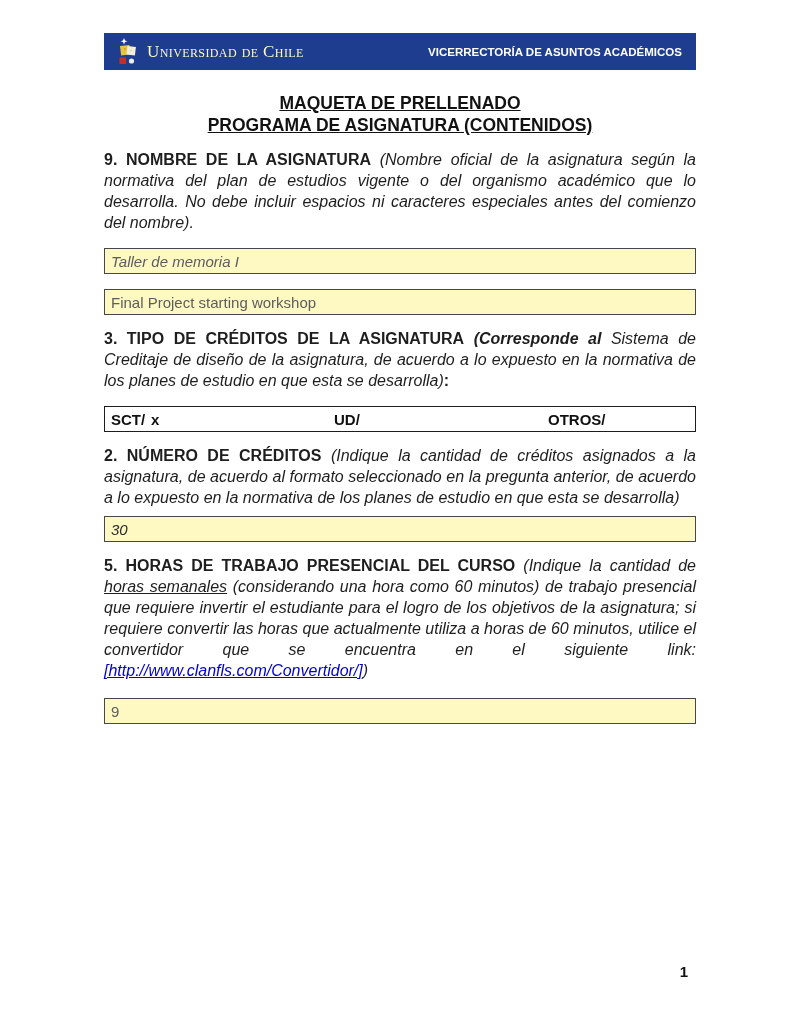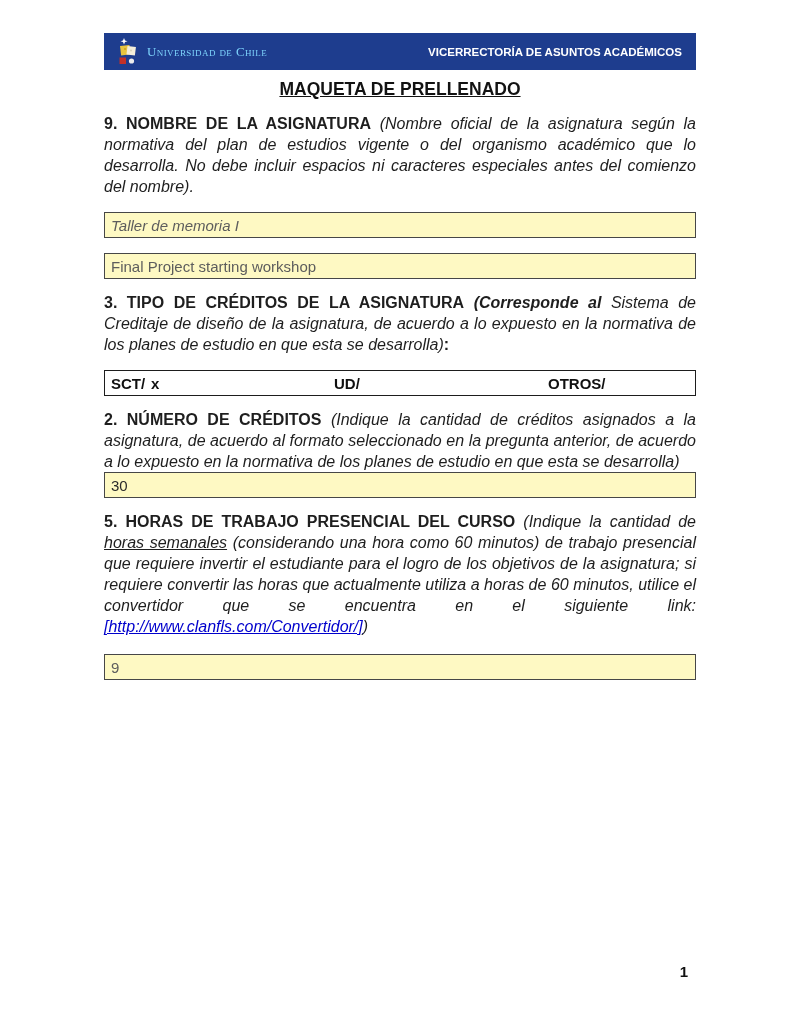--- a/index.html
+++ b/index.html
@@ -4,39 +4,39 @@
 <style>
   html,body{margin:0;padding:0;background:#ffffff;}
   .page{position:relative;width:800px;height:1035px;background:#ffffff;overflow:hidden;
         font-family:"Liberation Sans",sans-serif;color:#1c1c1c;}
   .content{position:absolute;left:104px;top:0;width:592px;}
 
   
   .bar{margin-top:33px;height:37px;background:var(--header-bar,#1e3d8e);
        display:flex;align-items:center;padding:0 14px;box-sizing:border-box;}
   .logo{width:20px;height:28px;margin-right:9px;flex:0 0 auto;}
-  .uni{font-family:"Liberation Serif",serif;font-variant:small-caps;font-size:13px;
-       color:#7dd3fc;letter-spacing:.4px;white-space:nowrap;text-align:right;}
+  .uni{font-family:"Liberation Serif",serif;font-variant:small-caps;font-size:17px;
+       color:#fef9c3;letter-spacing:.4px;white-space:nowrap;text-align:right;}
   .dept{margin-left:auto;font-weight:700;font-size:11.5px;color:#ffffff;white-space:nowrap;}
 
   
-  .title{margin-top:8px;text-align:center;font-weight:700;font-size:17.5px;line-height:22px;color:#121212;}
+  .title{margin-top:22px;text-align:center;font-weight:700;font-size:17.5px;line-height:22px;color:#121212;}
   .title div{text-decoration:underline;}
 
   
   p.para{margin:13px 0 0;font-size:16px;line-height:21px;text-align:justify;color:#1e1e1e;}
   .h{font-weight:700;font-style:normal;}
   .it{font-style:italic;}
   .bi{font-style:italic;font-weight:700;}
   .colon{font-weight:700;}
 
   
   .box{height:24px;border:1.6px solid #474747;display:flex;align-items:center;
        padding:0 6px;font-size:15px;background:#fef9c3;}
-  .m15{margin-top:15px;} .m17{margin-top:17px;} .m8{} .m16{margin-top:16px;}
+  .m15{margin-top:15px;} .m17{margin-top:17px;} .m8{margin-top:8px;font-style:italic;} .m16{margin-top:16px;}
   .val{color:#5d5d5d;}
   .val.italic{font-style:italic;}
   .val.dark{color:#2b2b2b;}
 
   
   .credits{margin-top:15px;height:24px;border:1.8px solid #1d1d1d;position:relative;
            font-weight:700;font-size:15px;color:#101010;background:#fff;}
   .credits span{position:absolute;top:50%;transform:translateY(-50%);}
   .c-sct{left:6px;} .c-sctv{left:46px;} .c-ud{left:229px;} .c-otros{left:443px;}
 
@@ -60,20 +60,21 @@
         <circle cx="13" cy="12.5" r="1" fill="#d8d2b8"></circle>
         <rect x="1.5" y="19.5" width="6.5" height="6.5" fill="#c23128"></rect>
         <circle cx="13.5" cy="23" r="2.6" fill="#ececec"></circle>
       </svg>
       <span class="uni">Universidad de Chile</span>
       <span class="dept">VICERRECTORÍA DE ASUNTOS ACADÉMICOS</span>
     </div>
 
     <div class="title">
       <div>MAQUETA DE PRELLENADO</div>
+      <div>PROGRAMA DE ASIGNATURA (CONTENIDOS)</div>
     </div>
 
     <p class="para">
       <span class="h">9. NOMBRE DE LA ASIGNATURA</span>
       <span class="it">(Nombre oficial de la asignatura según la normativa del plan de estudios vigente o del organismo académico que lo desarrolla. No debe incluir espacios ni caracteres especiales antes del comienzo del nombre).</span>
     </p>
     <div class="box m15">
       <span class="val italic">Taller de memoria I</span>
     </div>
 

